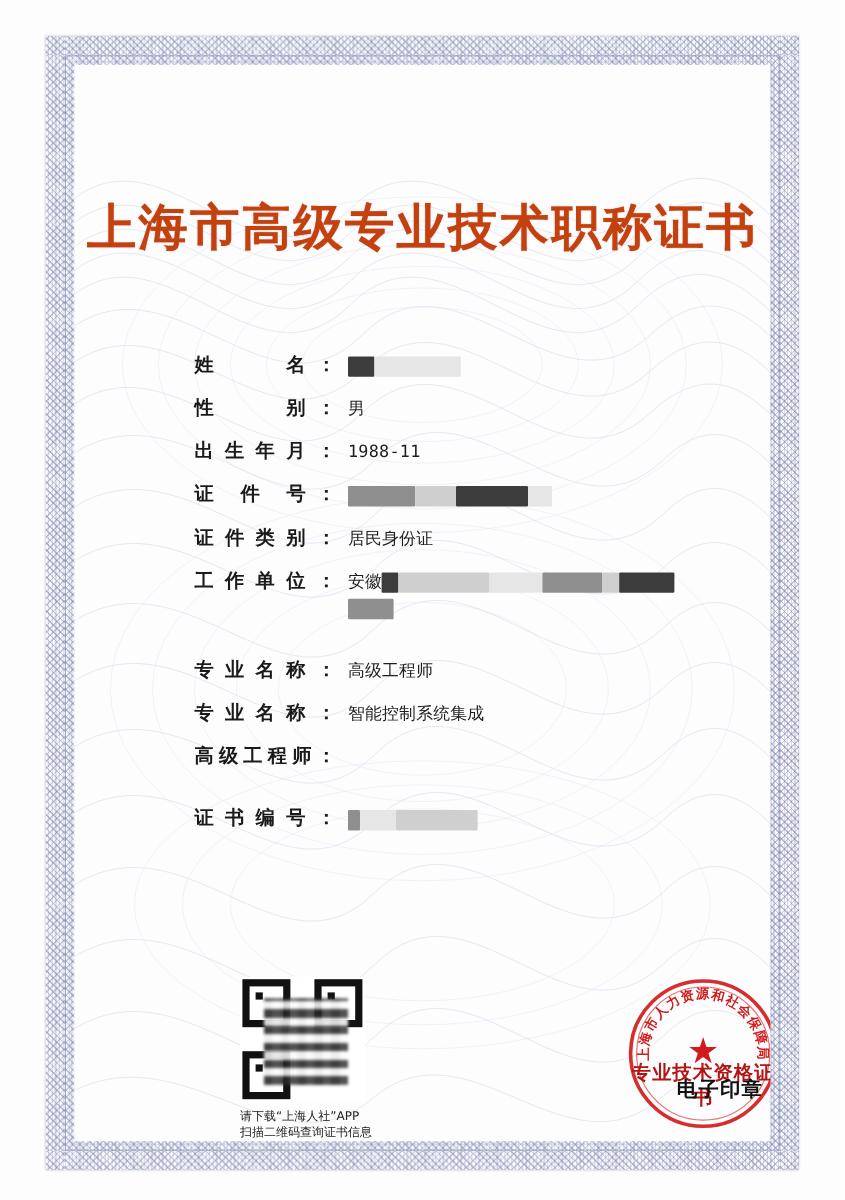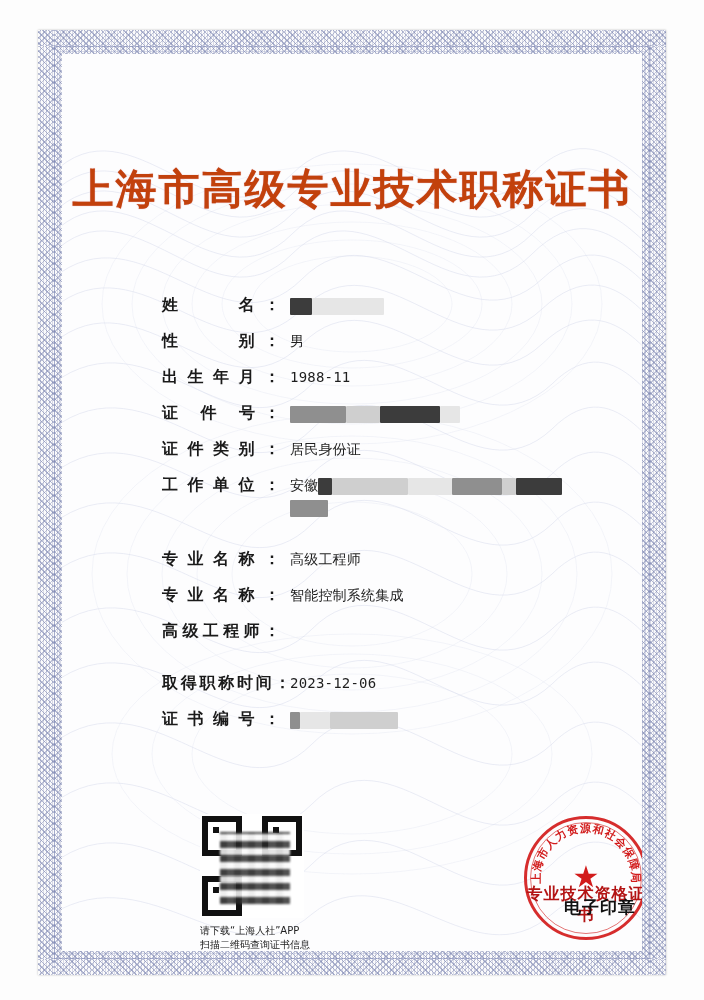--- a/index.html
+++ b/index.html
@@ -106,21 +106,21 @@
   }
   .field-row {
     display: flex;
     align-items: flex-start;
     margin-bottom: 14px;
     min-height: 22px;
   }
   .field-label {
     width: 118px;
     flex: 0 0 118px;
-    font-family: Liberation Sans, sans-serif;
+    font-family: Liberation Serif, serif;
     font-size: 16px;
     font-weight: bold;
     color: #1a1a1a;
     letter-spacing: 0px;
     text-align: justify;
     text-align-last: justify;
     line-height: 22px;
     position: relative;
     padding-right: 0px;
   }
@@ -374,24 +374,20 @@
           <div class="field-label">专业名称：</div>
           <div class="field-value">智能控制系统集成</div>
         </div>
 
         <div class="field-row">
           <div class="field-label">高级工程师：</div>
         </div>
 
         <div class="gap-block"></div>
 
-        <div class="field-row">
-          <div class="field-label" style="width:128px;flex:0 0 128px;letter-spacing:-0.5px;">取得职称时间：</div>
-          <div class="field-value mono" style="padding-left:0;">2023-12-06</div>
-        </div>
 
         <div class="field-row">
           <div class="field-label">证书编号：</div>
           <div class="field-value">
             <span class="redact redact-mid" style="width:10px;"></span><span class="redact redact-pale" style="width:30px;"></span><span class="redact redact-light" style="width:68px;"></span>
           </div>
         </div>
 
       </div>
 

